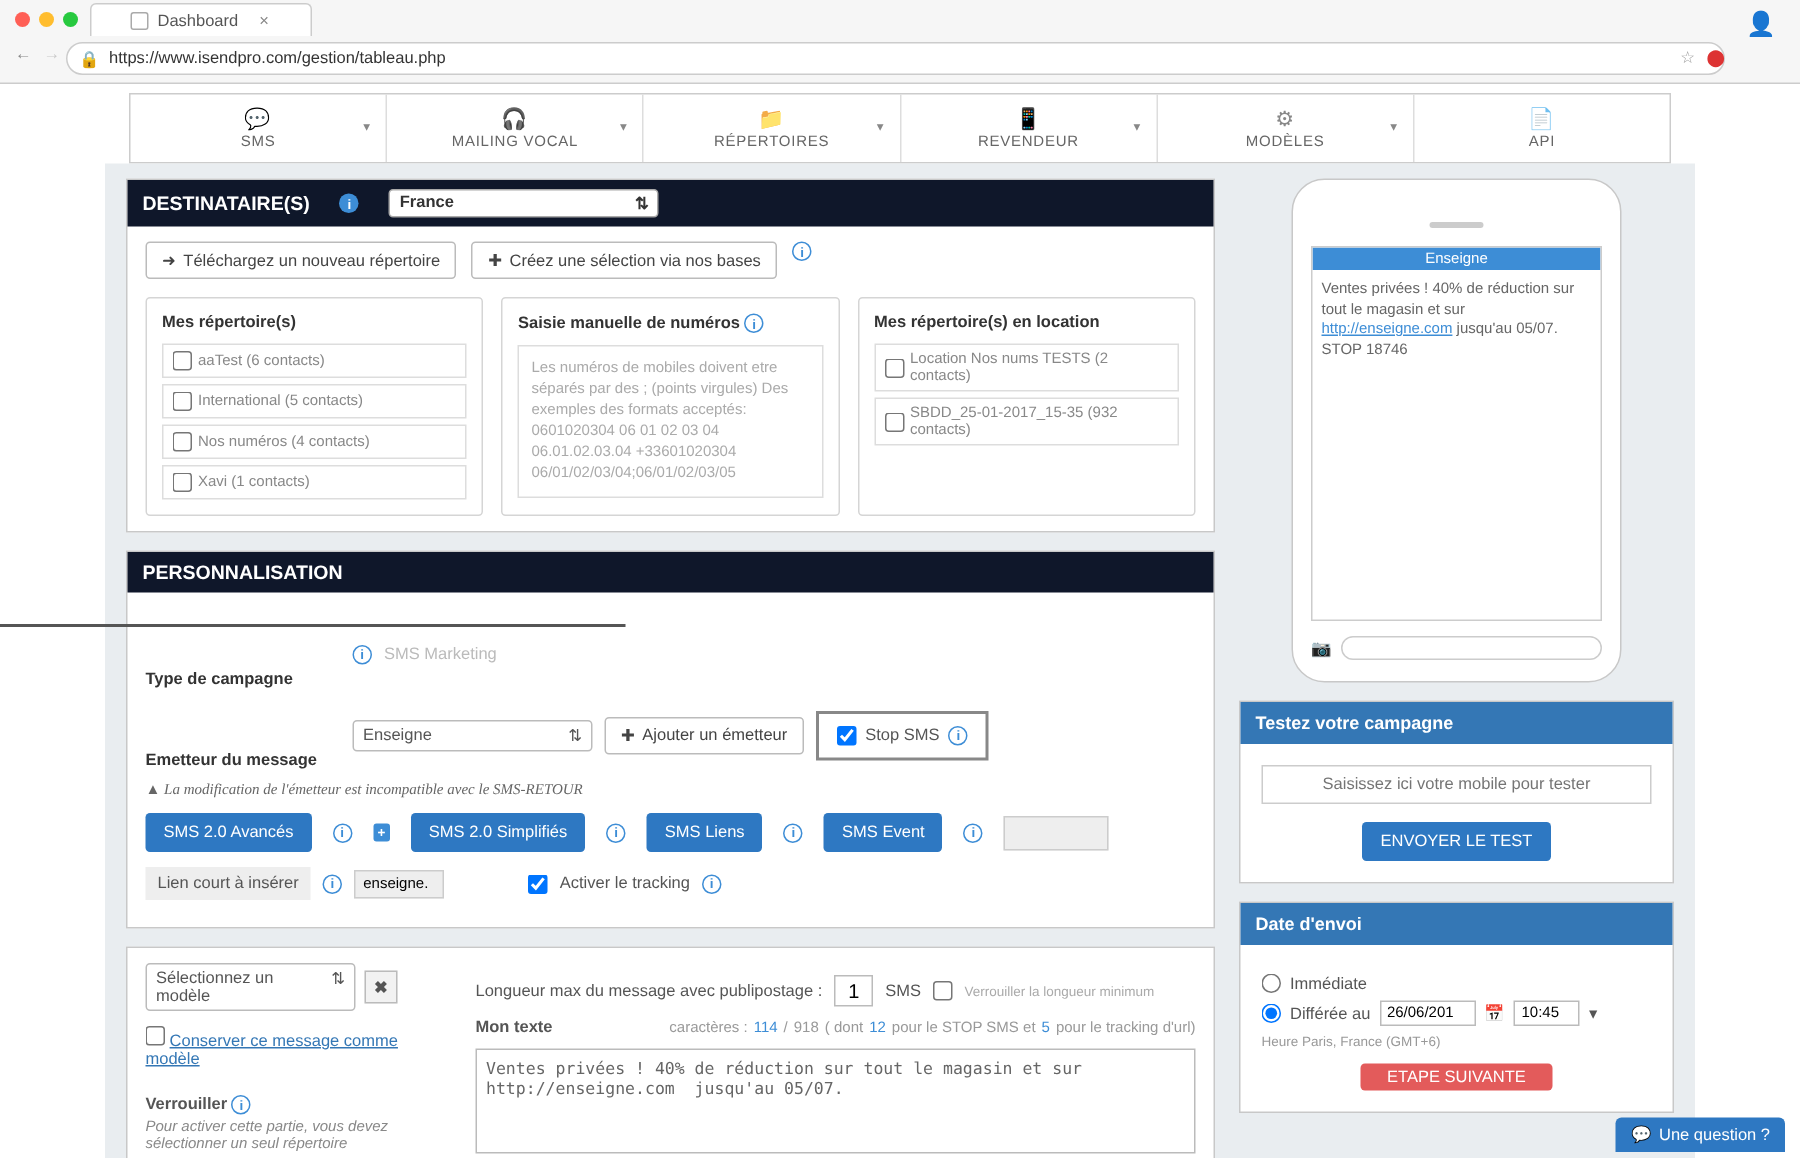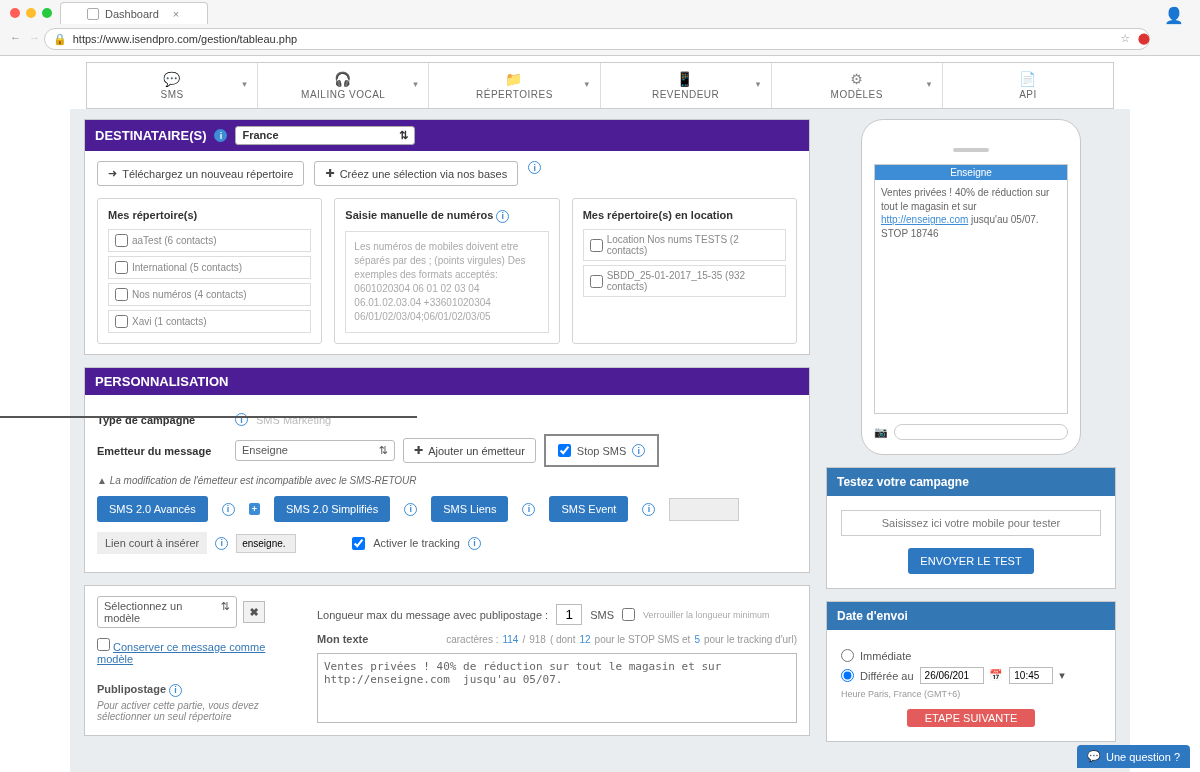--- a/index.html
+++ b/index.html
@@ -19,40 +19,40 @@
   
   .topnav{display:flex; margin: 0 86px; border:1px solid #ccc; background:#fff;}
   .topnav-item{flex:1; text-align:center; padding:8px 4px; border-right:1px solid #ddd; position:relative; font-size:10px; color:#666; letter-spacing:.5px;}
   .topnav-item:last-child{border-right:none;}
   .topnav-item .ic{display:block;font-size:14px;color:#888;margin-bottom:2px;}
   .topnav-item .chev{position:absolute;right:10px;top:16px;font-size:9px;color:#888;}
   .app-body{background:#e9edf0; padding:10px 14px 30px 14px; display:flex; gap:16px; align-items:flex-start; margin: 0 70px;}
   .leftcol{flex:1;}
   .rightcol{width:290px; display:flex; flex-direction:column; gap:12px;}
   .panel{background:#fff; border:1px solid #c8c8c8; margin-bottom:12px;}
-  .panel-hd{background:#4c1d95; color:#fff; padding:6px 10px; font-size:13px; font-weight:bold; display:flex; align-items:center; gap:8px;}
+  .panel-hd{background:#0f172a; color:#fff; padding:6px 10px; font-size:13px; font-weight:bold; display:flex; align-items:center; gap:20px;}
   .panel-bd{padding:10px 12px;}
   .select-country{background:#fff;color:#333;border:1px solid #aaa;border-radius:3px;padding:2px 6px;font-size:11px;width:180px;display:flex;justify-content:space-between;}
   .action-row{display:flex;gap:10px;margin-bottom:12px;}
   .btn-white{background:#fff;border:1px solid #bbb;border-radius:3px;padding:5px 10px;font-size:11px;color:#444;display:flex;align-items:center;gap:5px;}
   .btn-blue{background:#2e78c2;color:#fff;border:none;border-radius:3px;padding:7px 12px;font-size:11px;display:inline-flex;align-items:center;gap:4px;}
   .info-i{display:inline-flex;width:13px;height:13px;border-radius:50%;background:#3d8dd6;color:#fff;font-size:9px;align-items:center;justify-content:center;font-style:normal;font-weight:bold;}
   .info-i.out{background:#fff;color:#3d8dd6;border:1px solid #3d8dd6;}
   .tri-col{display:flex;gap:12px;}
   .subbox{flex:1;border:1px solid #d5d5d5;border-radius:3px;padding:10px;}
   .subbox h4{font-size:11px;font-weight:bold;margin-bottom:8px;color:#333;}
   .rep-list{display:flex;flex-direction:column;gap:4px;}
   .rep-item{border:1px solid #ddd;padding:4px 6px;font-size:10px;color:#888;display:flex;align-items:center;gap:4px;}
   .rep-item input[type=checkbox]{margin:0;}
   .numhelp{border:1px solid #ddd;padding:8px;font-size:10px;color:#aaa;line-height:1.4;background:#fff;}
   
   .form-row{display:flex;align-items:center;gap:8px;margin:8px 0;font-size:11px;}
-  .form-row label.lbl{width:130px;font-weight:bold;color:#333;}
+  .form-row label.lbl{width:130px;font-weight:bold;color:#333;margin-top:34px;}
   .sel{border:1px solid #bbb;padding:3px 6px;font-size:11px;width:160px;background:#fff;display:flex;justify-content:space-between;border-radius:3px;}
-  .warn{font-size:10px;color:#666;font-style:italic;margin:2px 0 1px 0;}
+  .warn{font-size:10px;color:#666;font-style:italic;margin:2px 0 1px 0;font-family:Liberation Serif, serif;}
   .sms-btns{display:flex;gap:14px;align-items:center;margin:10px 0;}
   .grey-inp{background:#eee;border:1px solid #ccc;padding:3px 5px;width:60px;font-size:10px;}
   .grey-inp2{background:#eee;border:1px solid #ccc;padding:3px 5px;width:70px;}
   .plus-badge{background:#3d8dd6;color:#fff;font-size:9px;padding:1px 3px;border-radius:2px;font-weight:bold;}
   .stop-box{border:2px solid #888;padding:8px 12px;display:flex;align-items:center;gap:6px;}
   .redacted-line{position:relative;}
   .blackbar{position:absolute;left:-180px;right:380px;top:3px;height:2px;background:#555;}
   
   .msg-row1{display:flex;align-items:center;gap:6px;margin-bottom:10px;}
   .sq-btn{width:22px;height:22px;border:1px solid #bbb;background:#f2f2f2;display:flex;align-items:center;justify-content:center;font-weight:bold;}
@@ -242,21 +242,21 @@
           <div class="msg-row1">
             <div class="sel" style="width:140px;">
                 <span>Sélectionnez un modèle</span>
                 <span>⇅</span>
               </div>
             <div class="sq-btn">
                 <span>✖</span>
               </div>
           </div>
           <div style="margin:8px 0;"><input type="checkbox" style=""> <a class="link-a">Conserver ce message comme modèle</a></div>
-          <div style="margin-top:18px;"><b>Publipostage</b> <i class="info-i out">i</i></div>
+          <div style="margin-top:18px;"><b>Verrouiller</b> <i class="info-i out">i</i></div>
           <div style="font-style:italic;color:#888;font-size:10px;margin-top:3px;">Pour activer cette partie, vous devez sélectionner un seul répertoire</div>
         </div>
         <div style="flex:1;">
           <div class="form-row">
             <span>Longueur max du message avec publipostage :</span>
             <input style="width: 26px; border: 1px solid rgb(187, 187, 187); text-align: center; padding: 2px;" value="1">
             <span>SMS</span>
             <input type="checkbox" style="">
             <span style="font-size:9px;color:#aaa;">Verrouiller la longueur minimum</span>
           </div>

